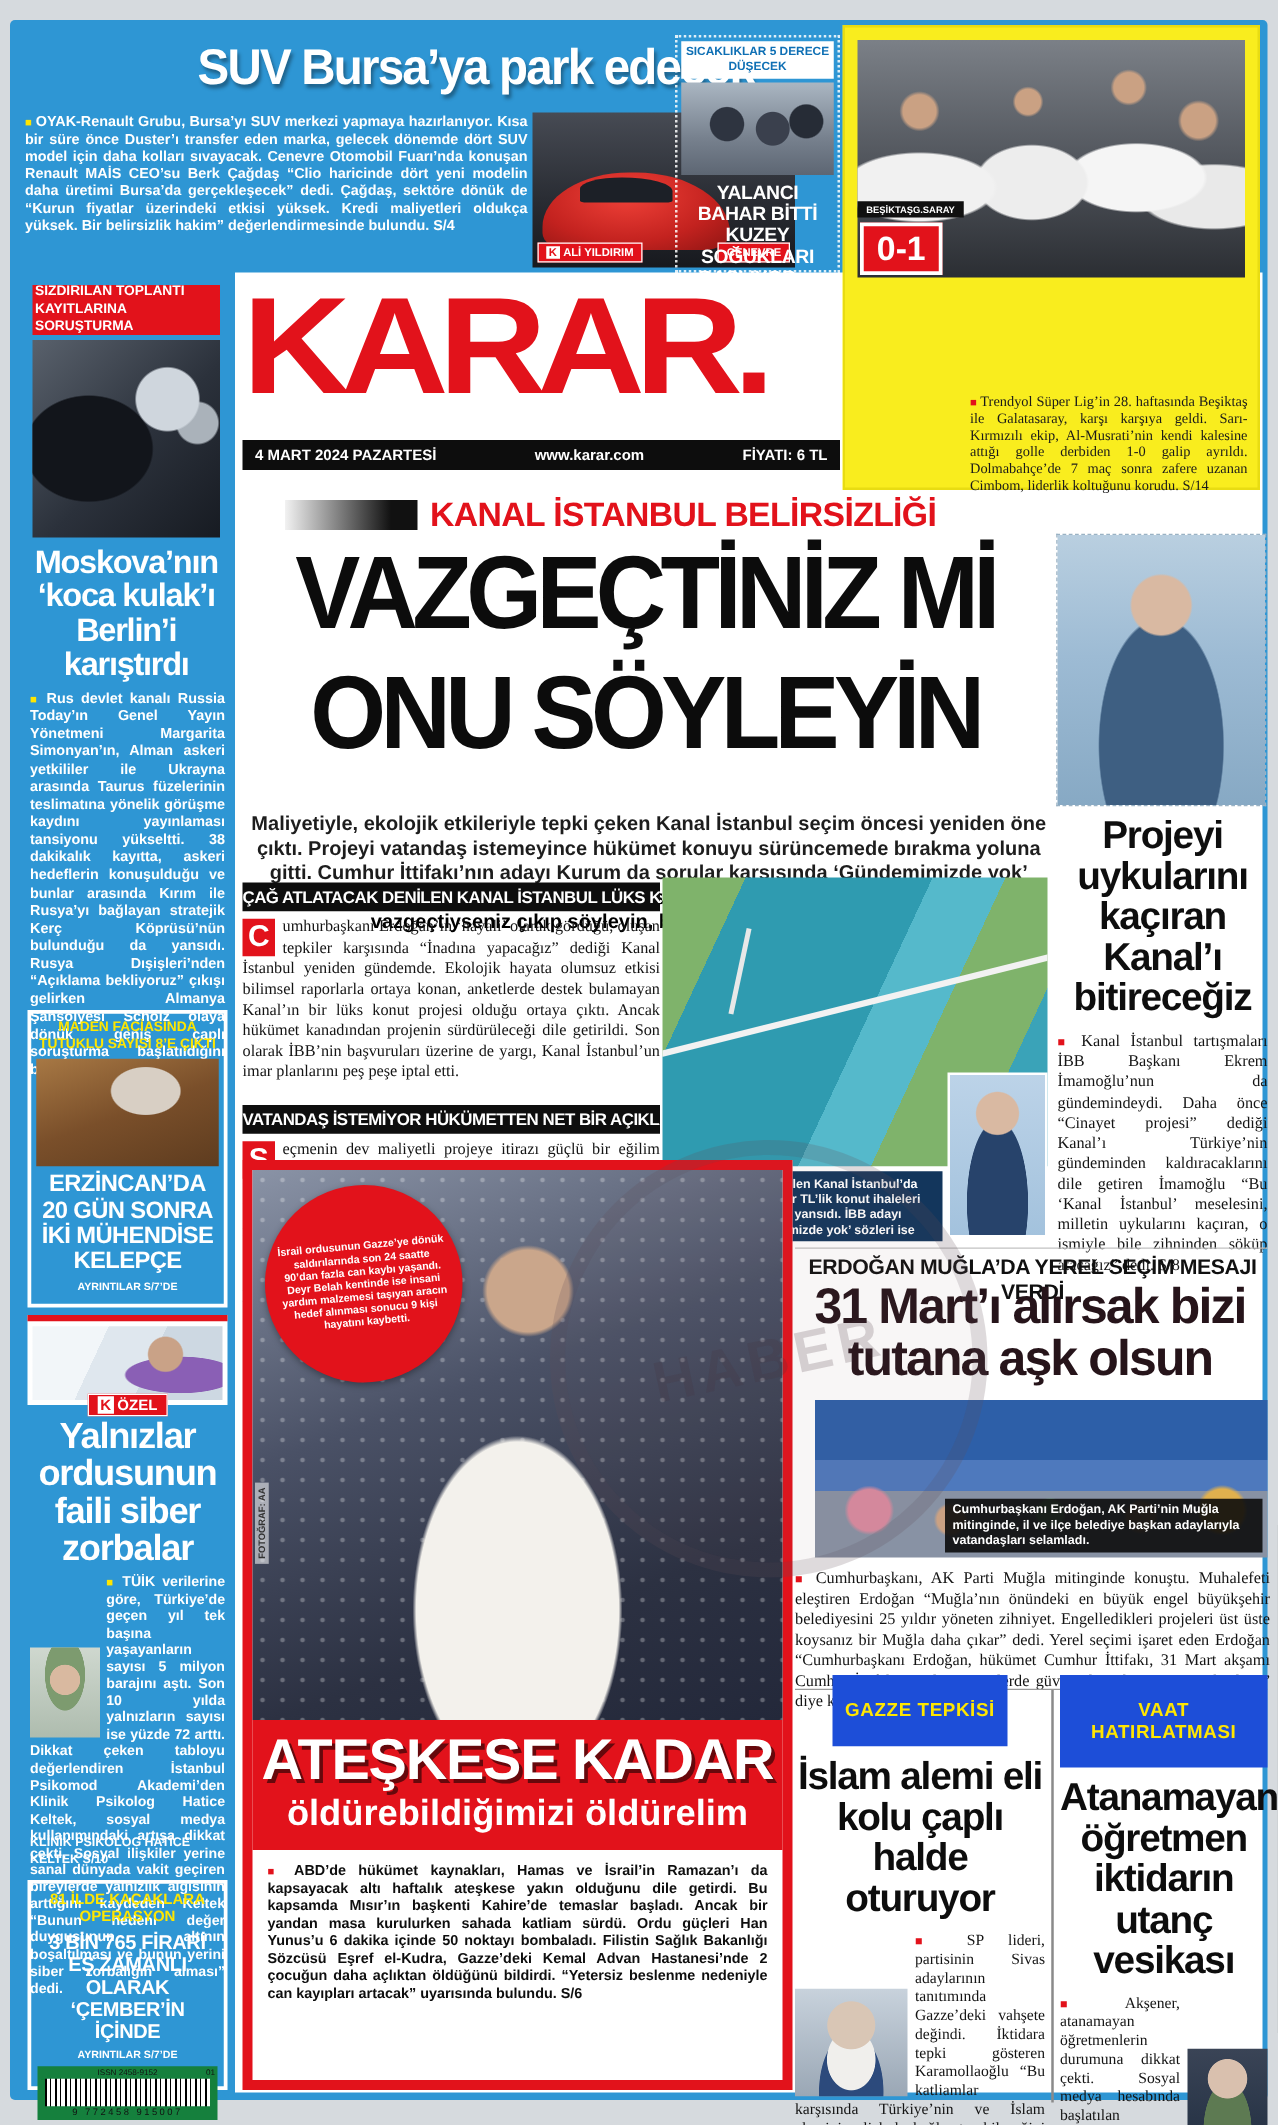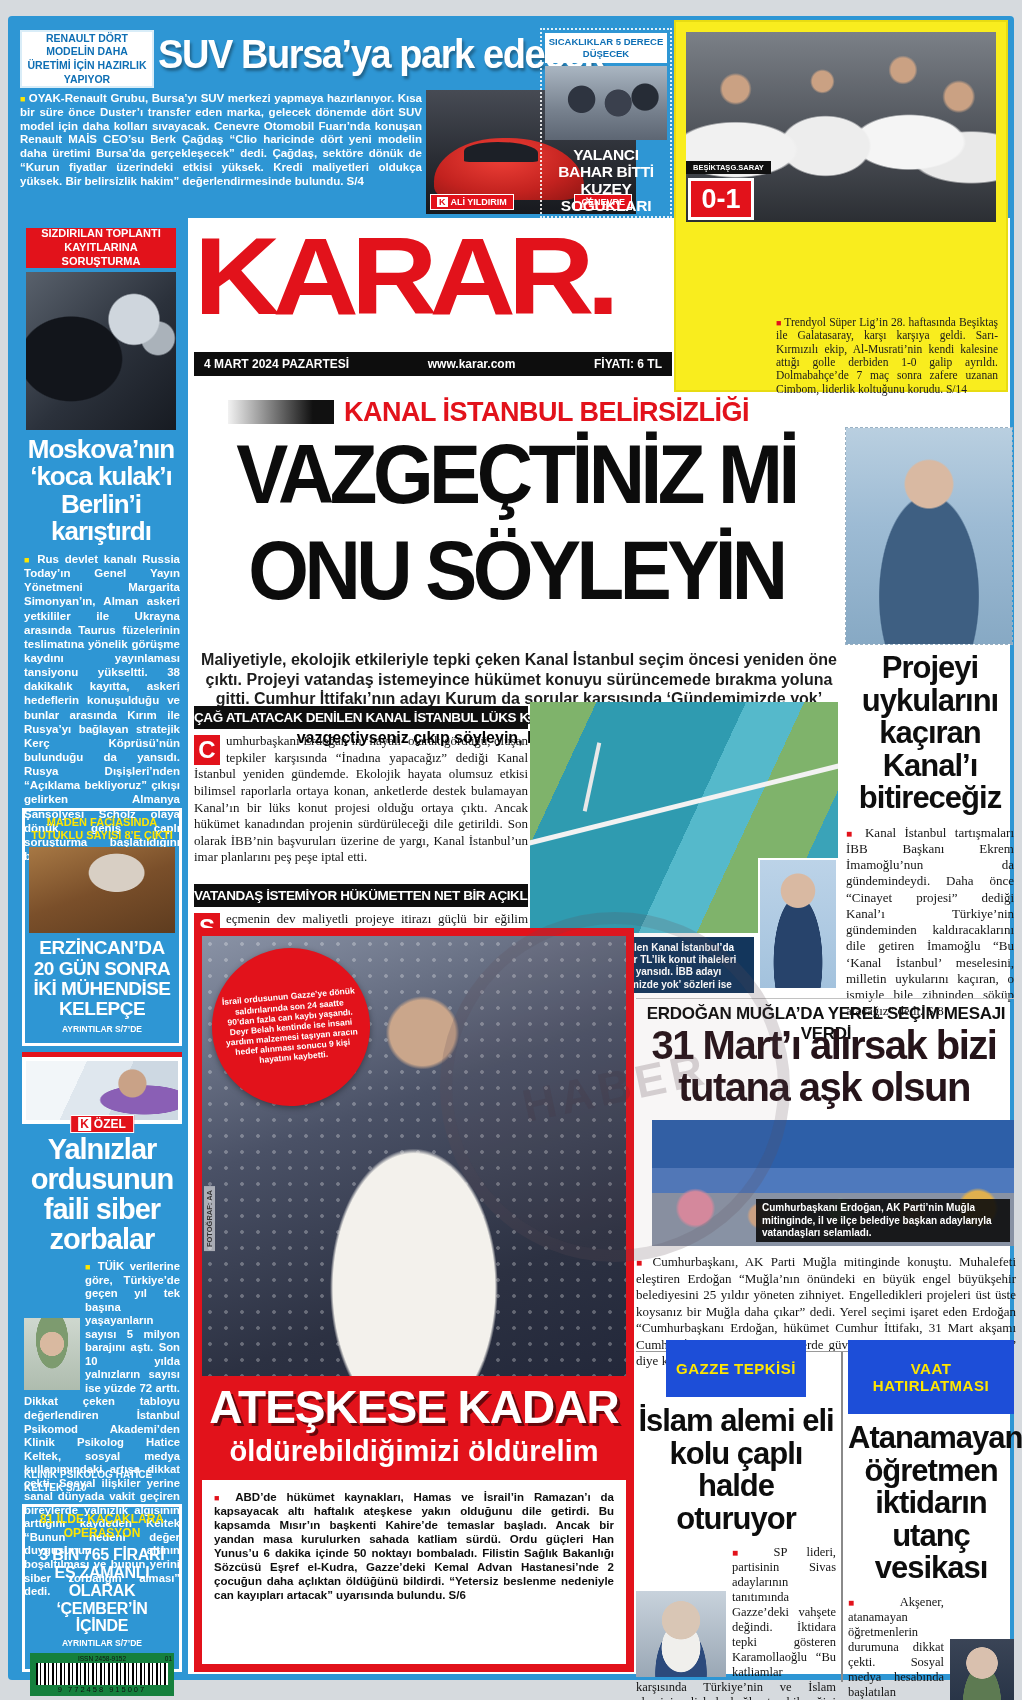--- a/index.html
+++ b/index.html
@@ -145,21 +145,21 @@
   [data-name="gaza-headline-1"]{font-weight:800;font-size:46px;line-height:1;letter-spacing:-1px;text-shadow:3px 3px 0 rgba(0,0,0,.55);}
   [data-name="gaza-headline-2"]{font-weight:800;font-size:29px;line-height:1.1;margin-top:6px;}
   [data-name="gaza-body"]{padding:10px 12px;font-weight:700;font-size:11.5px;line-height:1.22;text-align:justify;color:#0e0e0e;}
   [data-name="gaza-body"]::before{content:"■ ";color:#e2121b;font-size:9px;}
 
   
   [data-name="watermark-stamp"]{position:absolute;left:440px;top:912px;width:350px;height:350px;border-radius:50%;border:12px solid rgba(90,70,80,.16);background:rgba(130,100,110,.06);z-index:30;display:flex;align-items:center;justify-content:center;pointer-events:none;}
   [data-name="watermark-label"]{font-weight:800;font-size:46px;letter-spacing:5px;color:rgba(70,50,60,.2);transform:rotate(-12deg);}
 
   
-  [data-name="moskova-kicker"]{position:absolute;left:26px;top:228px;width:150px;height:40px;background:#e2121b;color:#fff;font-weight:800;font-size:11px;line-height:1.25;text-align:center;display:flex;align-items:center;justify-content:center;padding:2px;}
+  [data-name="moskova-kicker"]{position:absolute;left:26px;top:228px;width:150px;height:40px;background:#e2121b;color:#fff;font-weight:800;font-size:11px;line-height:1.25;text-align:left;display:flex;align-items:center;justify-content:center;padding:2px;}
   [data-name="recorder-photo"]{position:absolute;left:26px;top:272px;width:150px;height:158px;background:
     radial-gradient(circle at 72% 30%,#cfd6dd 0 16%,transparent 17%),
     radial-gradient(circle at 88% 42%,#aab2ba 0 10%,transparent 11%),
     radial-gradient(ellipse at 30% 55%,#12151b 0 34%,transparent 35%),
     linear-gradient(135deg,#59616c 0%,#2b313b 55%,#171b22 100%);}
   [data-name="moskova-headline"]{position:absolute;left:18px;top:436px;width:166px;color:#fff;font-weight:800;font-size:26px;line-height:1.05;letter-spacing:-1px;text-align:center;}
   [data-name="moskova-body"]{position:absolute;left:24px;top:552px;width:156px;color:#fff;font-weight:700;font-size:11.5px;line-height:1.23;text-align:justify;}
   [data-name="moskova-body"]::before{content:"■ ";color:#ffe600;font-size:9px;}
 
   [data-name="maden-box"]{position:absolute;left:22px;top:808px;width:160px;height:238px;border:3px solid #fff;padding:5px 4px;text-align:center;}
@@ -196,21 +196,20 @@
   [data-name="barcode-number"]{font-size:7.5px;color:#111;letter-spacing:2px;}
   [data-name="barcode-corner"]{position:absolute;right:2px;top:2px;font-size:6.5px;color:#111;}
 </style>
 </head>
 <body>
 
 <div class="page" data-name="newspaper-front-page">
   <div data-name="blue-base"></div>
   <div data-name="white-content"></div>
 
-  <div data-name="renault-kicker">RENAULT DÖRT MODELİN DAHA ÜRETİMİ İÇİN HAZIRLIK YAPIYOR</div>
   <div data-name="renault-headline">SUV Bursa’ya park edecek</div>
   <div data-name="renault-body">OYAK-Renault Grubu, Bursa’yı SUV merkezi yapmaya hazırlanıyor. Kısa bir süre önce Duster’ı transfer eden marka, gelecek dönemde dört SUV model için daha kolları sıvayacak. Cenevre Otomobil Fuarı’nda konuşan Renault MAİS CEO’su Berk Çağdaş “Clio haricinde dört yeni modelin daha üretimi Bursa’da gerçekleşecek” dedi. Çağdaş, sektöre dönük de “Kurun fiyatlar üzerindeki etkisi yüksek. Kredi maliyetleri oldukça yüksek. Bir belirsizlik hakim” değerlendirmesinde bulundu. S/4</div>
   <div data-name="car-photo">
     <div class="car-body" data-name="red-suv-shape"></div>
     <div class="car-glass" data-name="car-windshield-shape"></div>
     <div data-name="car-photo-tag">Berk Çağdaş</div>
     <div class="red-badge" data-name="reporter-badge">
       <span class="klogo" data-name="karar-k-logo">K</span>
       <span data-name="reporter-name">ALİ YILDIRIM</span>
     </div>

